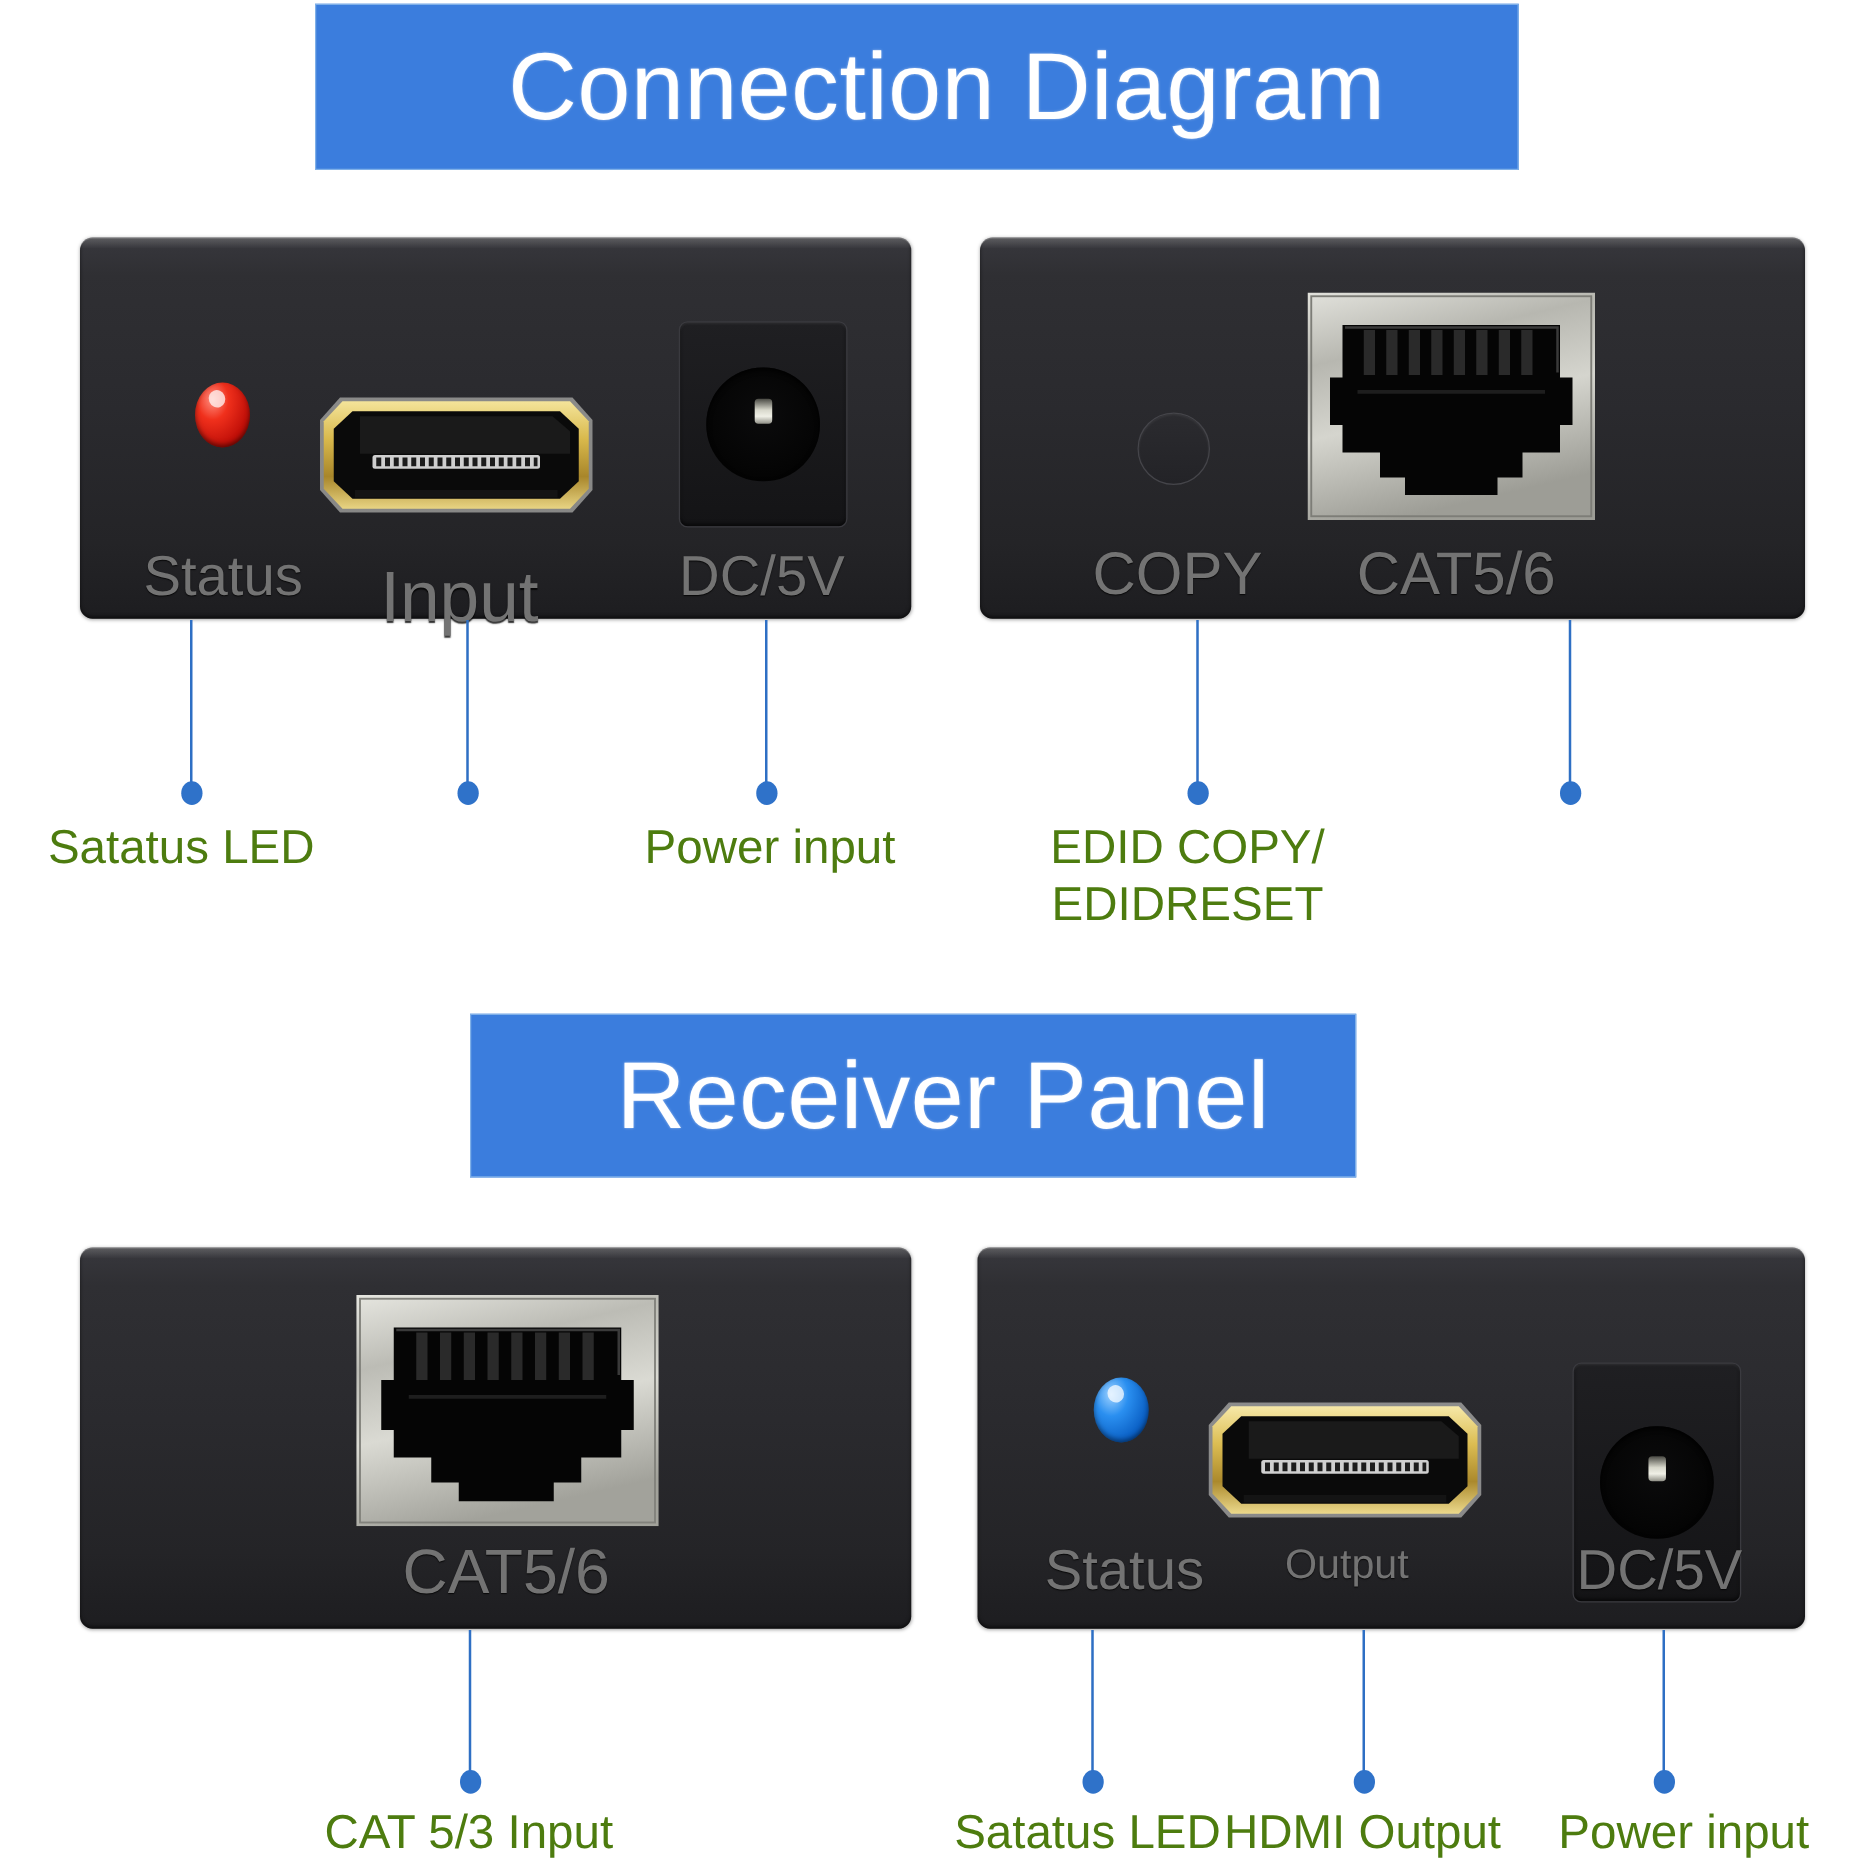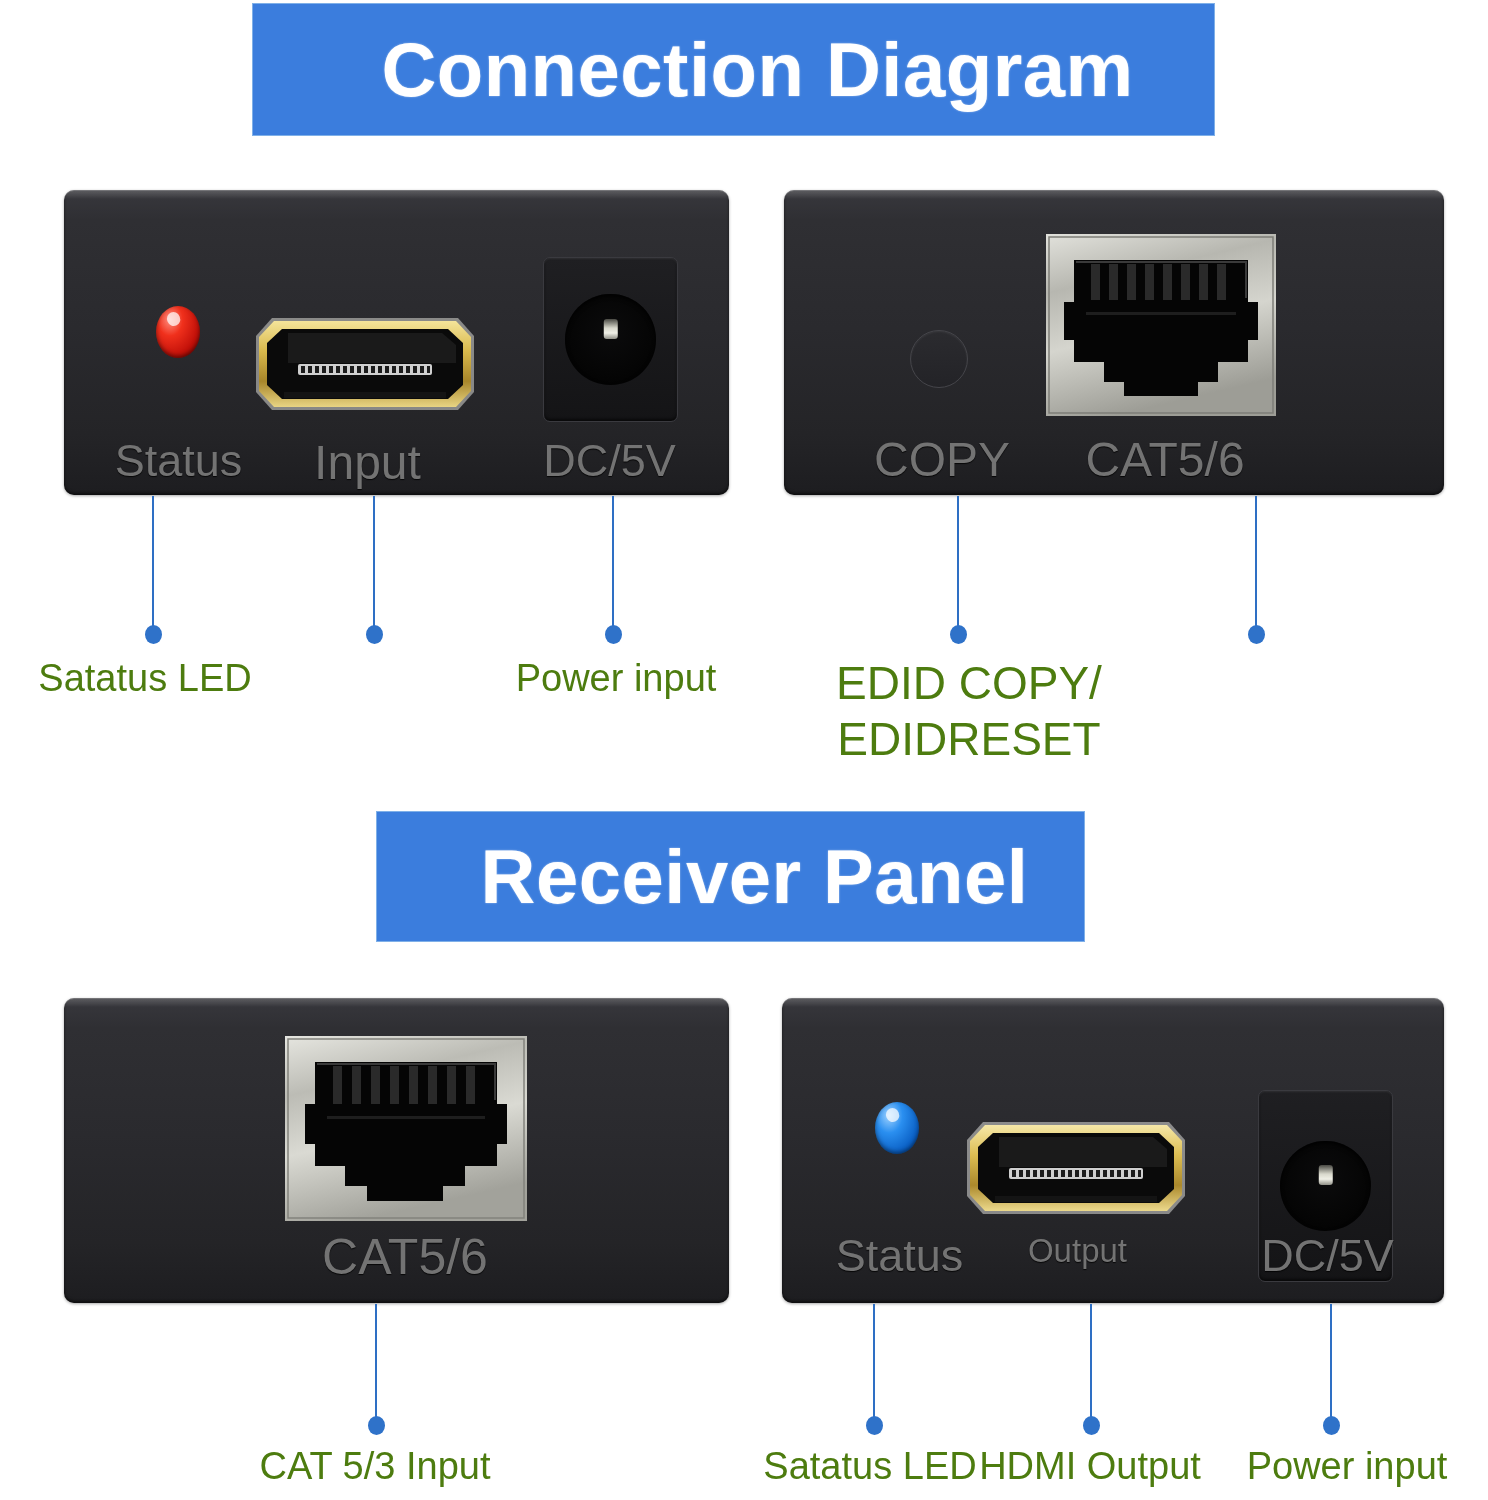--- a/index.html
+++ b/index.html
@@ -24,21 +24,21 @@
     position: absolute;
     background: #3b7ddd;
     border: 1px solid #7fb0e8;
     box-sizing: border-box;
     display: flex;
     align-items: center;
     justify-content: center;
   }
   .banner-text {
     color: #ffffff;
-    font-weight: 700;
+    font-weight: 400;
     letter-spacing: 0.5px;
     white-space: nowrap;
     text-shadow: 0 0 2px rgba(255,255,255,0.55);
     margin-left: 48px;
   }
 
   
   .panel {
     position: absolute;
     border-radius: 10px;
@@ -233,21 +233,21 @@
     </svg>
   </div>
 
   <div class="dcjack" style="left:543px; top:257px; width:133px; height:163px;">
     <div class="dcjack-hole">
       <div class="dcjack-pin"></div>
     </div>
   </div>
 
   <div class="panel-label" style="left:96px; top:435px; width:165px; font-size:45px;">Status</div>
-  <div class="panel-label" style="left:285px; top:435px; width:165px; font-size:48px;">Input</div>
+  <div class="panel-label" style="left:285px; top:445px; width:165px; font-size:57px;">Input</div>
   <div class="panel-label" style="left:527px; top:435px; width:165px; font-size:45px;">DC/5V</div>
 
   <div class="panel" style="left:784px; top:190px; width:660px; height:305px;"></div>
 
   <div class="edid-button" style="left:910px; top:330px; width:56px; height:56px;"></div>
 
   <div class="rj45" style="left:1046px; top:234px; width:230px; height:182px;">
     <svg viewBox="0 0 230 182" preserveAspectRatio="none" aria-hidden="true">
       <defs>
         <linearGradient id="shieldA" x1="0" y1="0" x2="0.3" y2="1">
@@ -284,21 +284,21 @@
 
   <div class="leader-line" style="left:373px; top:496px; height:131px;"></div>
   <div class="leader-dot" style="left:366px; top:625px;"></div>
 
   <div class="leader-line" style="left:612px; top:496px; height:131px;"></div>
   <div class="leader-dot" style="left:605px; top:625px;"></div>
   <div class="callout" style="left:490px; top:655px; width:252px; font-size:38px; text-align:center;">Power input</div>
 
   <div class="leader-line" style="left:957px; top:496px; height:131px;"></div>
   <div class="leader-dot" style="left:950px; top:625px;"></div>
-  <div class="callout" style="left:804px; top:655px; width:330px; font-size:46px; text-align:center;">EDID COPY/
+  <div class="callout" style="left:785px; top:655px; width:330px; font-size:38px; text-align:center;">EDID COPY/
 EDIDRESET</div>
 
   <div class="leader-line" style="left:1255px; top:496px; height:131px;"></div>
   <div class="leader-dot" style="left:1248px; top:625px;"></div>
 
   <div class="banner" style="left:376px; top:811px; width:709px; height:131px;">
     <span class="banner-text" style="font-size:76px;">Receiver Panel</span>
   </div>
 
   <div class="panel" style="left:64px; top:998px; width:665px; height:305px;"></div>

